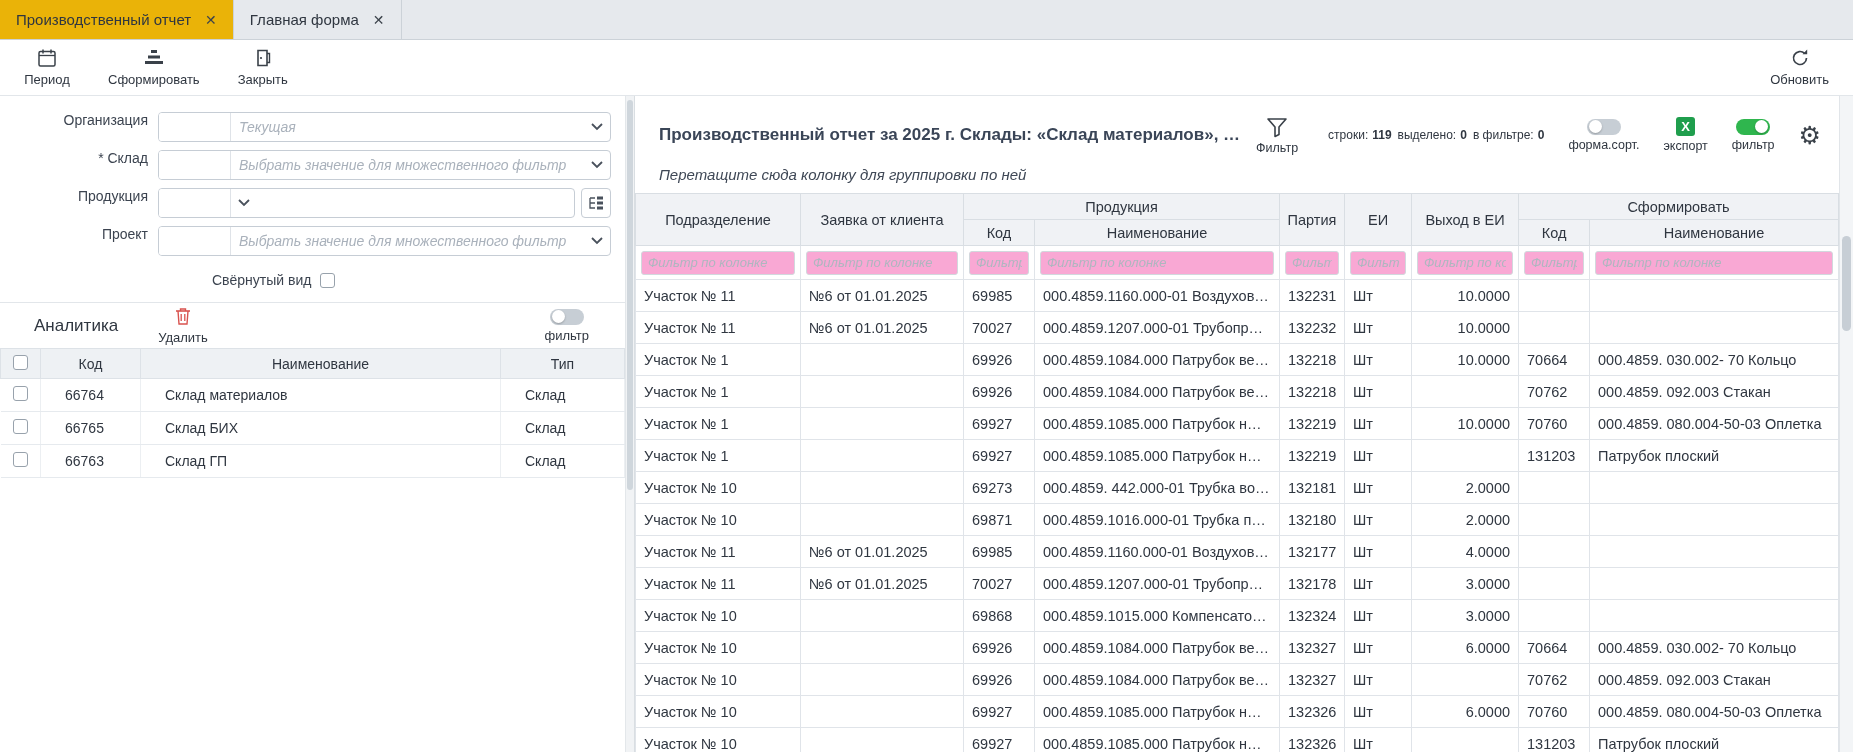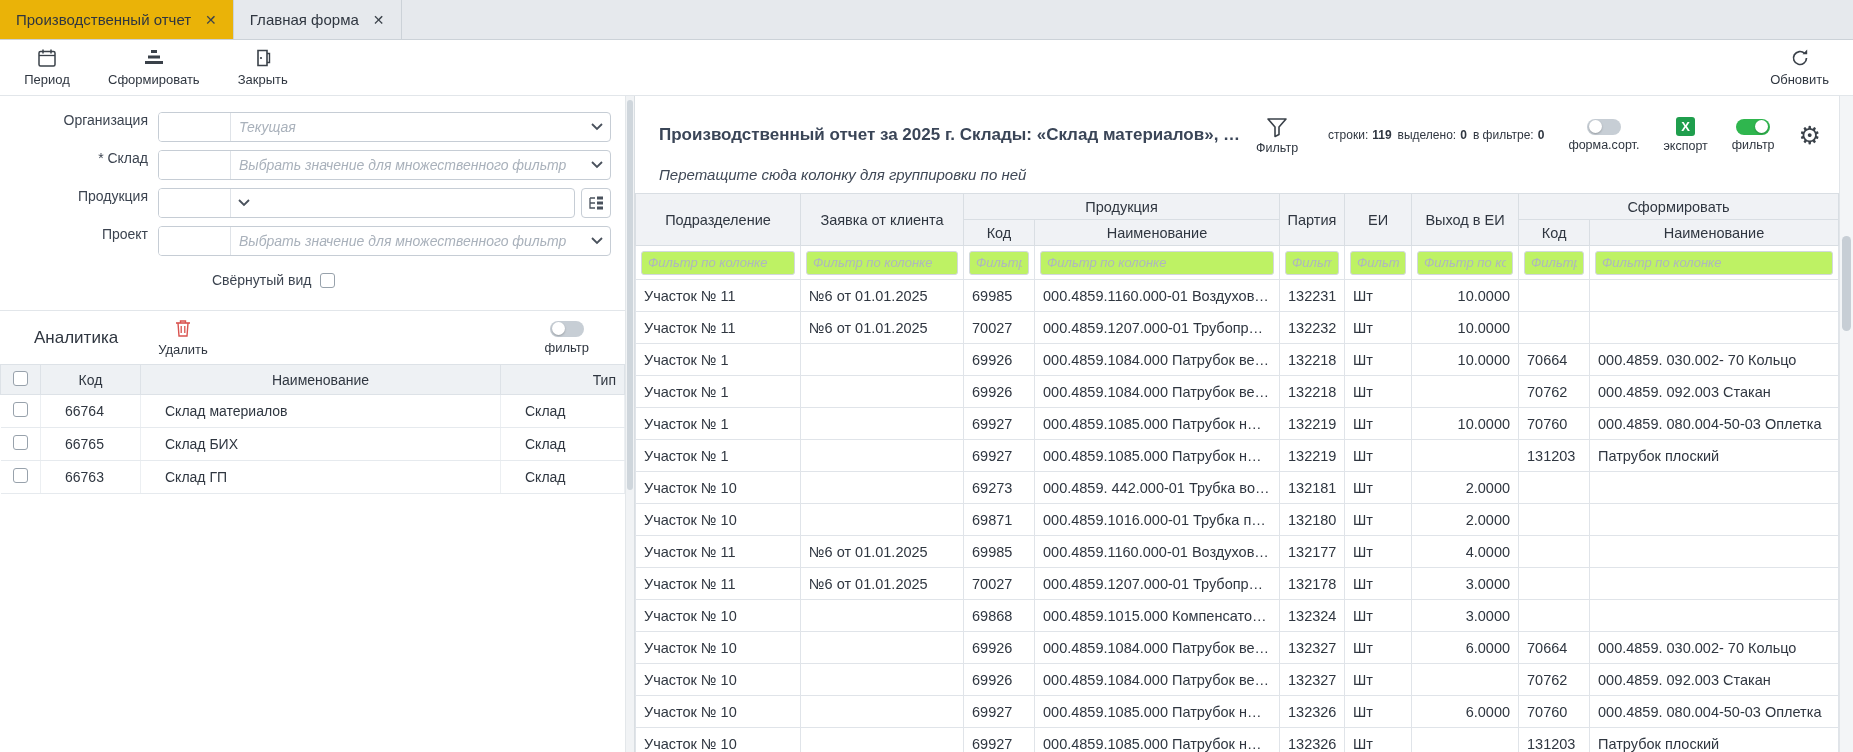--- a/index.html
+++ b/index.html
@@ -34,33 +34,33 @@
   .input-group{flex:1;display:flex;align-items:center;height:30px;border:1px solid #c6cdd5;border-radius:4px;background:#fff;min-width:0;overflow:hidden;}
   .input-code{width:72px;height:28px;border:none;border-right:1px solid #dfe3e8;outline:none;flex:0 0 auto;}
   .input-main{flex:1;height:28px;border:none;outline:none;padding:0 8px;font-size:14px;min-width:0;}
   .input-main::placeholder{color:#a9b1bb;font-style:italic;}
   .chevron-btn{width:26px;display:flex;justify-content:center;align-items:center;cursor:pointer;flex:0 0 auto;height:100%;}
   .tree-btn{width:30px;height:30px;border:1px solid #c6cdd5;border-radius:4px;display:flex;align-items:center;justify-content:center;background:#fff;cursor:pointer;flex:0 0 auto;}
   .collapsed-row{display:flex;align-items:center;gap:9px;margin:4px 0 10px 212px;height:24px;font-size:14px;color:#3c4450;}
   .checkbox{width:15px;height:15px;border:1px solid #98a2ac;border-radius:3px;background:#fff;display:inline-block;cursor:pointer;}
 
   
-  .analytics-header{border-top:1px solid #e2e6ea;display:flex;align-items:center;padding:8px 36px 8px 34px;height:54px;flex:0 0 auto;margin-top:8px;}
+  .analytics-header{border-top:1px solid #e2e6ea;display:flex;align-items:center;padding:8px 36px 8px 34px;height:46px;flex:0 0 auto;}
   .analytics-title{font-size:17px;color:#2f3640;margin-right:40px;}
   .icon-btn-v{display:flex;flex-direction:column;align-items:center;gap:2px;font-size:13px;color:#2f3640;cursor:pointer;}
   .analytics-filter{margin-left:auto;display:flex;flex-direction:column;align-items:center;gap:3px;font-size:13px;color:#2f3640;}
   .toggle{width:34px;height:16px;border-radius:9px;background:#c7ced5;position:relative;cursor:pointer;display:inline-block;}
   .toggle::after{content:"";position:absolute;width:13px;height:13px;border-radius:50%;background:#fff;top:1.5px;left:2px;box-shadow:0 1px 2px rgba(0,0,0,.25);}
   .toggle.on{background:#2fb64e;}
   .toggle.on::after{left:auto;right:2px;}
   table{border-collapse:collapse;}
   .analytics-table{width:100%;table-layout:fixed;font-size:14px;flex:0 0 auto;}
   .analytics-table th{background:#eef1f4;font-weight:normal;color:#2f3640;height:30px;border:1px solid #dde2e7;border-left:none;padding:0 8px;}
   .analytics-table th:first-child{border-left:1px solid #dde2e7;padding:0;text-align:center;}
-  .analytics-table th.type-col{text-align:right;}
+  .analytics-table th.type-col{text-align:center;}
   .analytics-table td{height:33px;border-bottom:1px solid #e6eaee;border-right:1px solid #eceff2;padding:0 24px;white-space:nowrap;overflow:hidden;}
   .analytics-table td.cb-cell{text-align:center;padding:0;}
 
   
   .report-header{display:flex;align-items:center;padding:0 10px 0 24px;height:58px;flex:0 0 auto;gap:16px;}
   .report-title{font-size:17px;font-weight:bold;color:#3a4557;white-space:nowrap;overflow:hidden;flex:0 1 auto;}
   .funnel-btn{display:flex;flex-direction:column;align-items:center;font-size:12.5px;color:#2f3640;gap:0px;cursor:pointer;flex:0 0 auto;}
   .stats{display:flex;gap:6px;font-size:12px;color:#2f3640;margin-left:14px;white-space:nowrap;flex:0 0 auto;}
   .stats b{margin-left:4px;}
   .header-controls{margin-left:auto;display:flex;align-items:center;gap:24px;padding-right:8px;flex:0 0 auto;}
@@ -68,21 +68,21 @@
   .excel-icon{width:19px;height:19px;background:#1f9e4d;color:#fff;font-weight:bold;font-size:13px;display:flex;align-items:center;justify-content:center;border-radius:3px;}
   .gear{font-size:25px;color:#3a4149;cursor:pointer;line-height:1;}
   .group-hint{font-style:italic;font-size:15px;color:#3f4856;padding:2px 0 10px 24px;flex:0 0 auto;}
 
   
   .report-table-wrap{flex:1;min-height:0;overflow:hidden;}
   .report-table{width:100%;table-layout:fixed;font-size:14.5px;}
   .report-table th{background:#f0f2f5;font-weight:normal;border:1px solid #d9dee3;height:26px;color:#2f3640;padding:0 4px;white-space:nowrap;overflow:hidden;text-align:center;}
   .report-table td{border:1px solid #e0e4e9;height:32px;padding:0 8px;white-space:nowrap;overflow:hidden;background:#fff;}
   .report-table tr.filter-row td{height:34px;padding:4px 5px;background:#fff;}
-  .col-filter{width:100%;height:24px;border:1px solid #d2d8dd;border-radius:3px;padding:0 6px;font-size:13px;outline:none;color:#2f3640;background:#bef264;}
+  .col-filter{width:100%;height:24px;border:1px solid #d2d8dd;border-radius:3px;padding:0 6px;font-size:13px;outline:none;color:#2f3640;background:#f9a8d4;}
   .col-filter::placeholder{color:#aeb6bf;font-style:italic;overflow:hidden;text-overflow:ellipsis;}
   .report-table td.num{text-align:right;}
 </style>
 </head>
 <body>
 
 <div class="app">
 
   <div class="tabbar">
     <div class="tab active">

